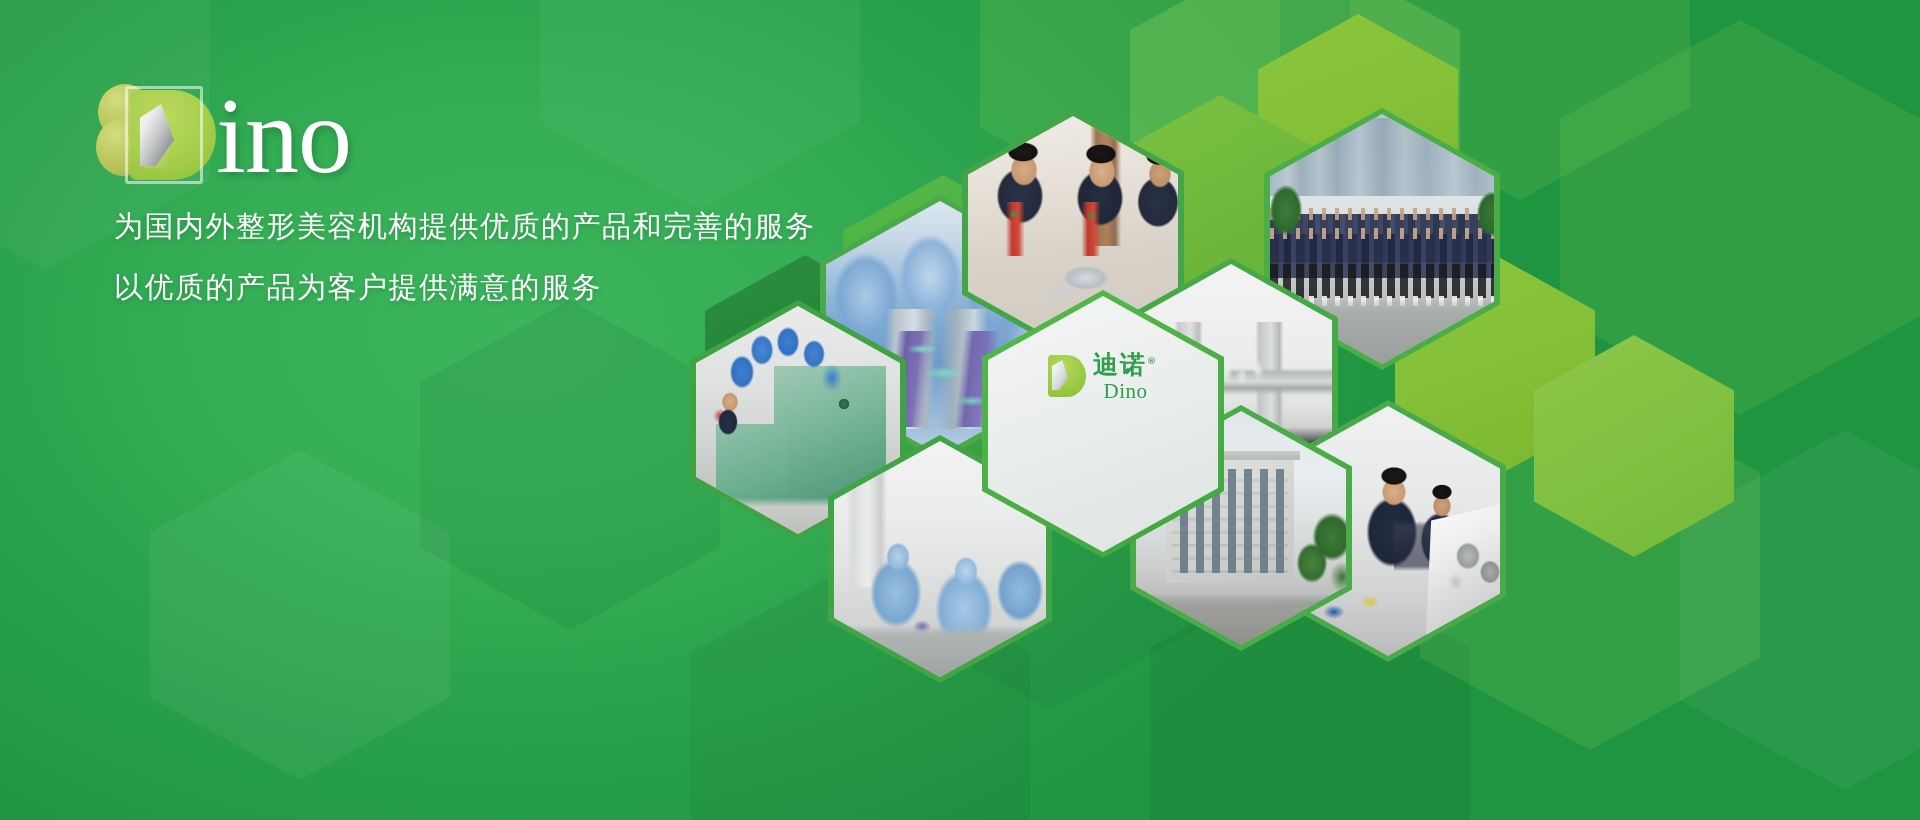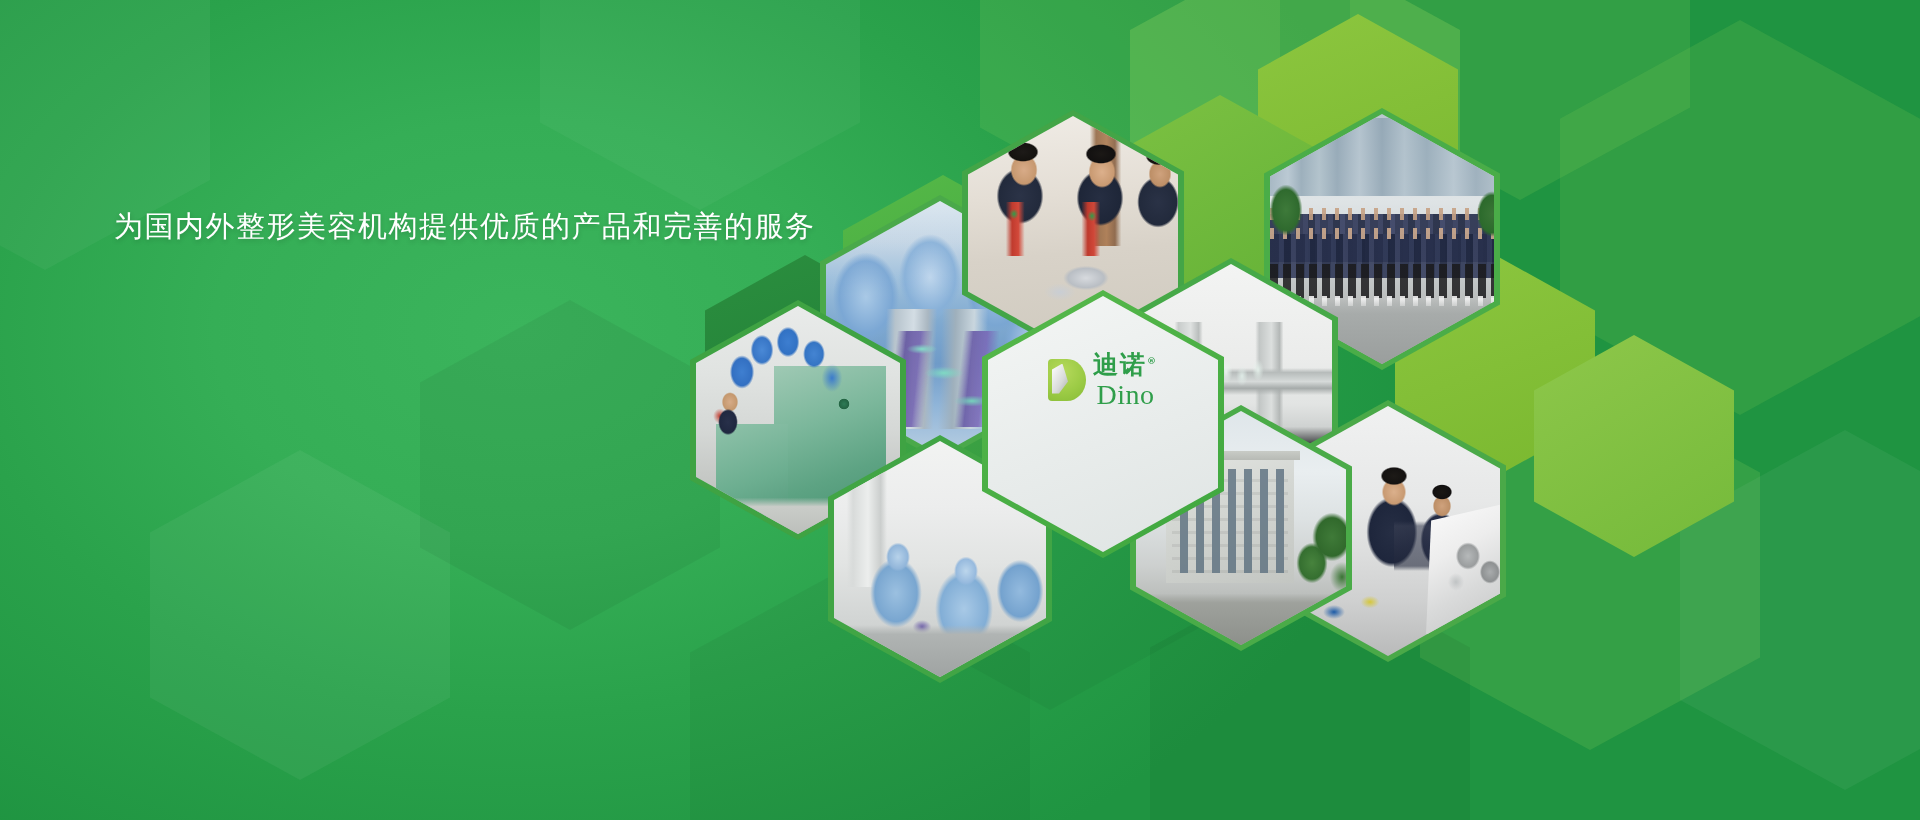--- a/index.html
+++ b/index.html
@@ -63,21 +63,21 @@
   .lh-mark{position:relative;width:38px;height:42px;}
   .lh-mark .lb{position:absolute;inset:0;
     background:radial-gradient(circle at 38% 30%,#b6d95c 0%,#9ccb45 55%,#86bb36 100%);
     border-radius:4px 50% 50% 4px;}
   .lh-mark .lc{position:absolute;left:4px;top:5px;width:16px;height:30px;
     background:linear-gradient(120deg,#ffffff,#d8dad9 60%,#a8abac);
     clip-path:polygon(0% 100%,0% 20%,65% 0%,100% 60%,44% 100%);}
   .lh-cn{font-size:25px;color:#2f9e4a;font-weight:bold;letter-spacing:2px;
     font-family:"DejaVu Sans","Liberation Sans",sans-serif;position:relative;}
   .lh-reg{font-size:9px;vertical-align:super;}
-  .lh-en{font-size:28px;color:#2f9e4a;margin-top:-2px;
+  .lh-en{font-size:21px;color:#2f9e4a;margin-top:-2px;
     font-family:"Liberation Serif","DejaVu Serif",serif;letter-spacing:.5px;}
   .lh-cap{margin-top:26px;font-size:12.5px;color:#2a2a2a;font-weight:bold;
     letter-spacing:.2px;font-family:"DejaVu Sans","Liberation Sans",sans-serif;}
 </style>
 </head>
 <body>
 
 <div id="stage">
 
   <div class="bgwrap">
@@ -89,23 +89,36 @@
     <div class="hexbg" style="left:980px;top:-120px;width:300px;height:330px;background:rgba(120,200,90,.22);"></div>
     <div class="hexbg" style="left:1130px;top:-60px;width:330px;height:360px;background:rgba(150,215,95,.30);"></div>
     <div class="hexbg" style="left:1350px;top:-170px;width:340px;height:370px;background:rgba(130,205,85,.20);"></div>
     <div class="hexbg" style="left:1560px;top:20px;width:360px;height:395px;background:rgba(140,210,90,.16);"></div>
     <div class="hexbg" style="left:1420px;top:380px;width:340px;height:370px;background:rgba(140,210,90,.20);"></div>
     <div class="hexbg" style="left:1680px;top:430px;width:330px;height:360px;background:rgba(255,255,255,.05);"></div>
     <div class="hexbg" style="left:1150px;top:560px;width:320px;height:350px;background:rgba(0,0,0,.05);"></div>
     <div class="hexbg" style="left:900px;top:380px;width:300px;height:330px;background:rgba(0,0,0,.04);"></div>
   </div>
 
+  <div id="logo">
+    <div class="bubble" id="b1"></div>
+    <div class="bubble" id="b3"></div>
+    <div class="bubble" id="b2"></div>
+    <div class="dmark">
+      <div class="leafbody"></div>
+      <div class="curl2"></div>
+      <div class="curl"></div>
+      <div class="frame"></div>
+    </div>
+    <div id="wordmark">ino</div>
+  </div>
 
   <div id="slogan">
     <div class="sl">为国内外整形美容机构提供优质的产品和完善的服务</div>
+    <div class="sl">以优质的产品为客户提供满意的服务</div>
   </div>
 
   <div id="comb">
 
     <div class="hex" style="left:1258px;top:14px;width:200px;height:222px;">
       <div class="fill accent-lt"></div>
       </div>
     <div class="hex" style="left:1120px;top:95px;width:200px;height:222px;">
       <div class="fill" style="background:linear-gradient(150deg,#7cc142,#63b136);"></div>
       </div>

